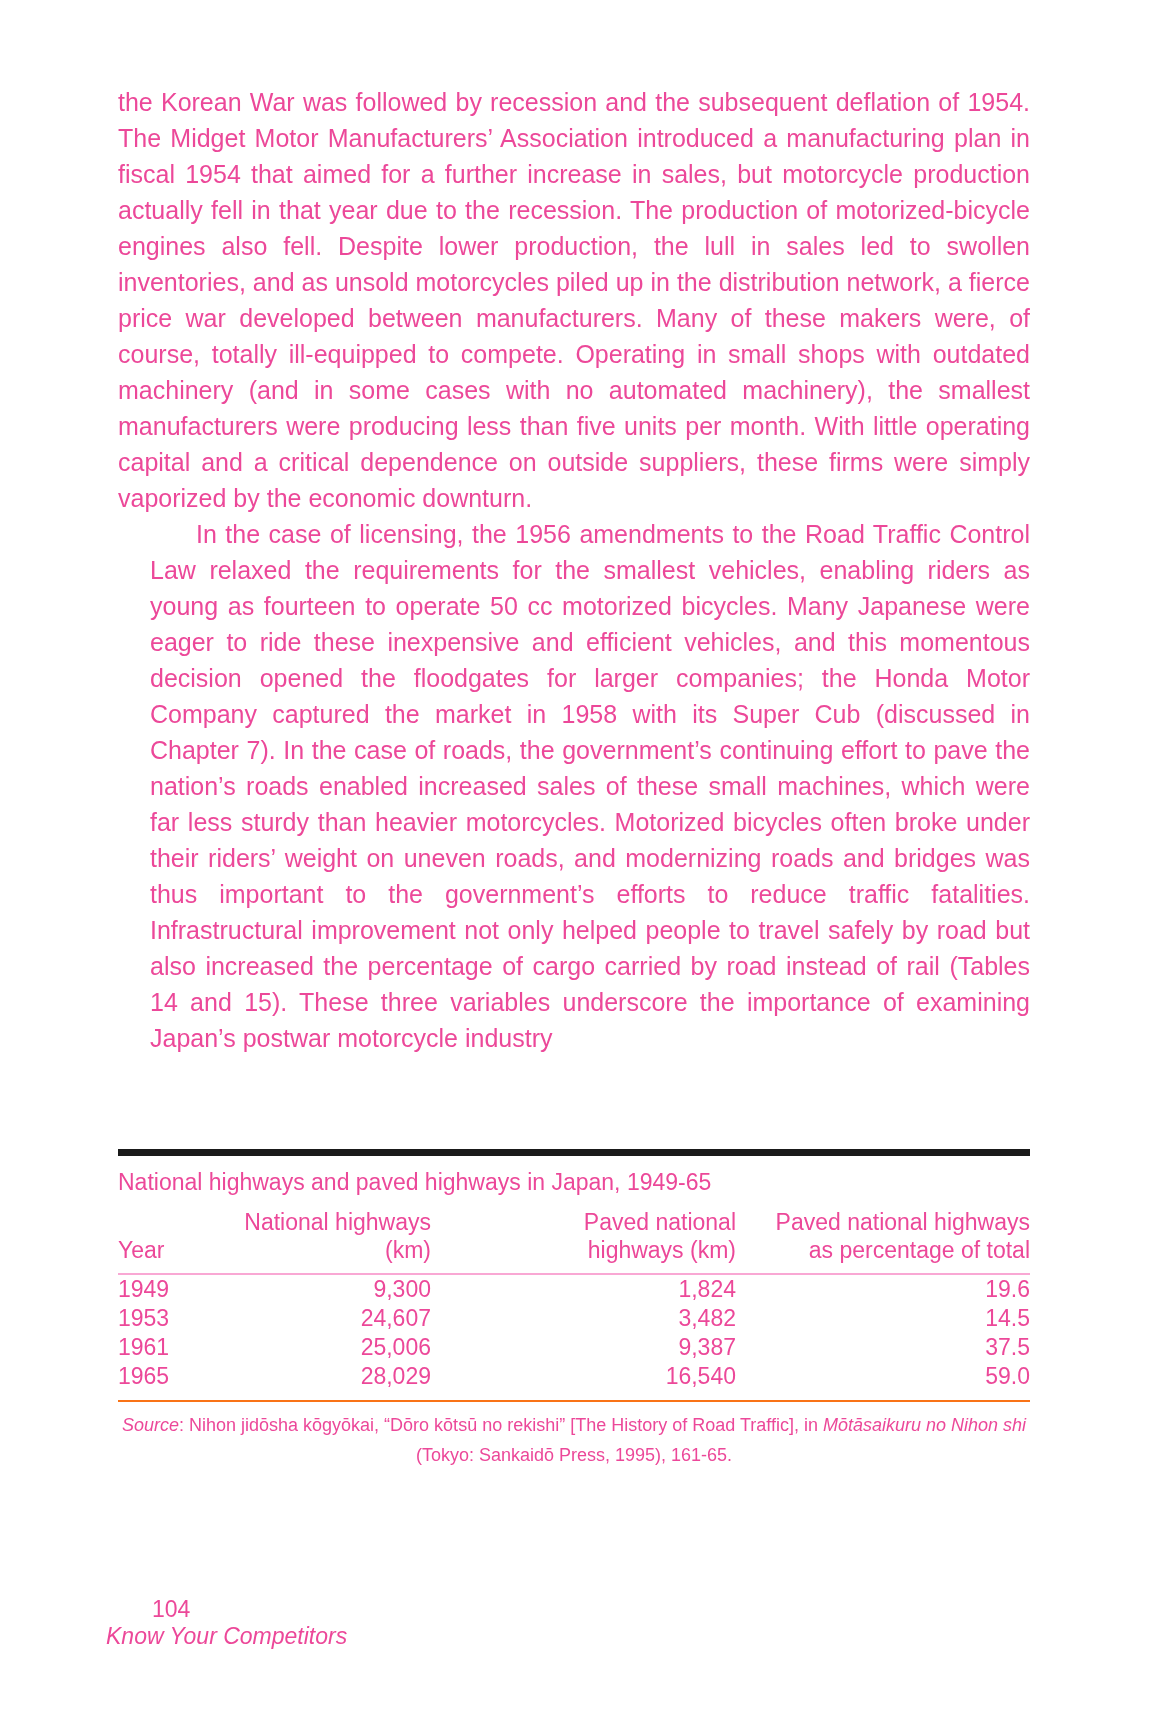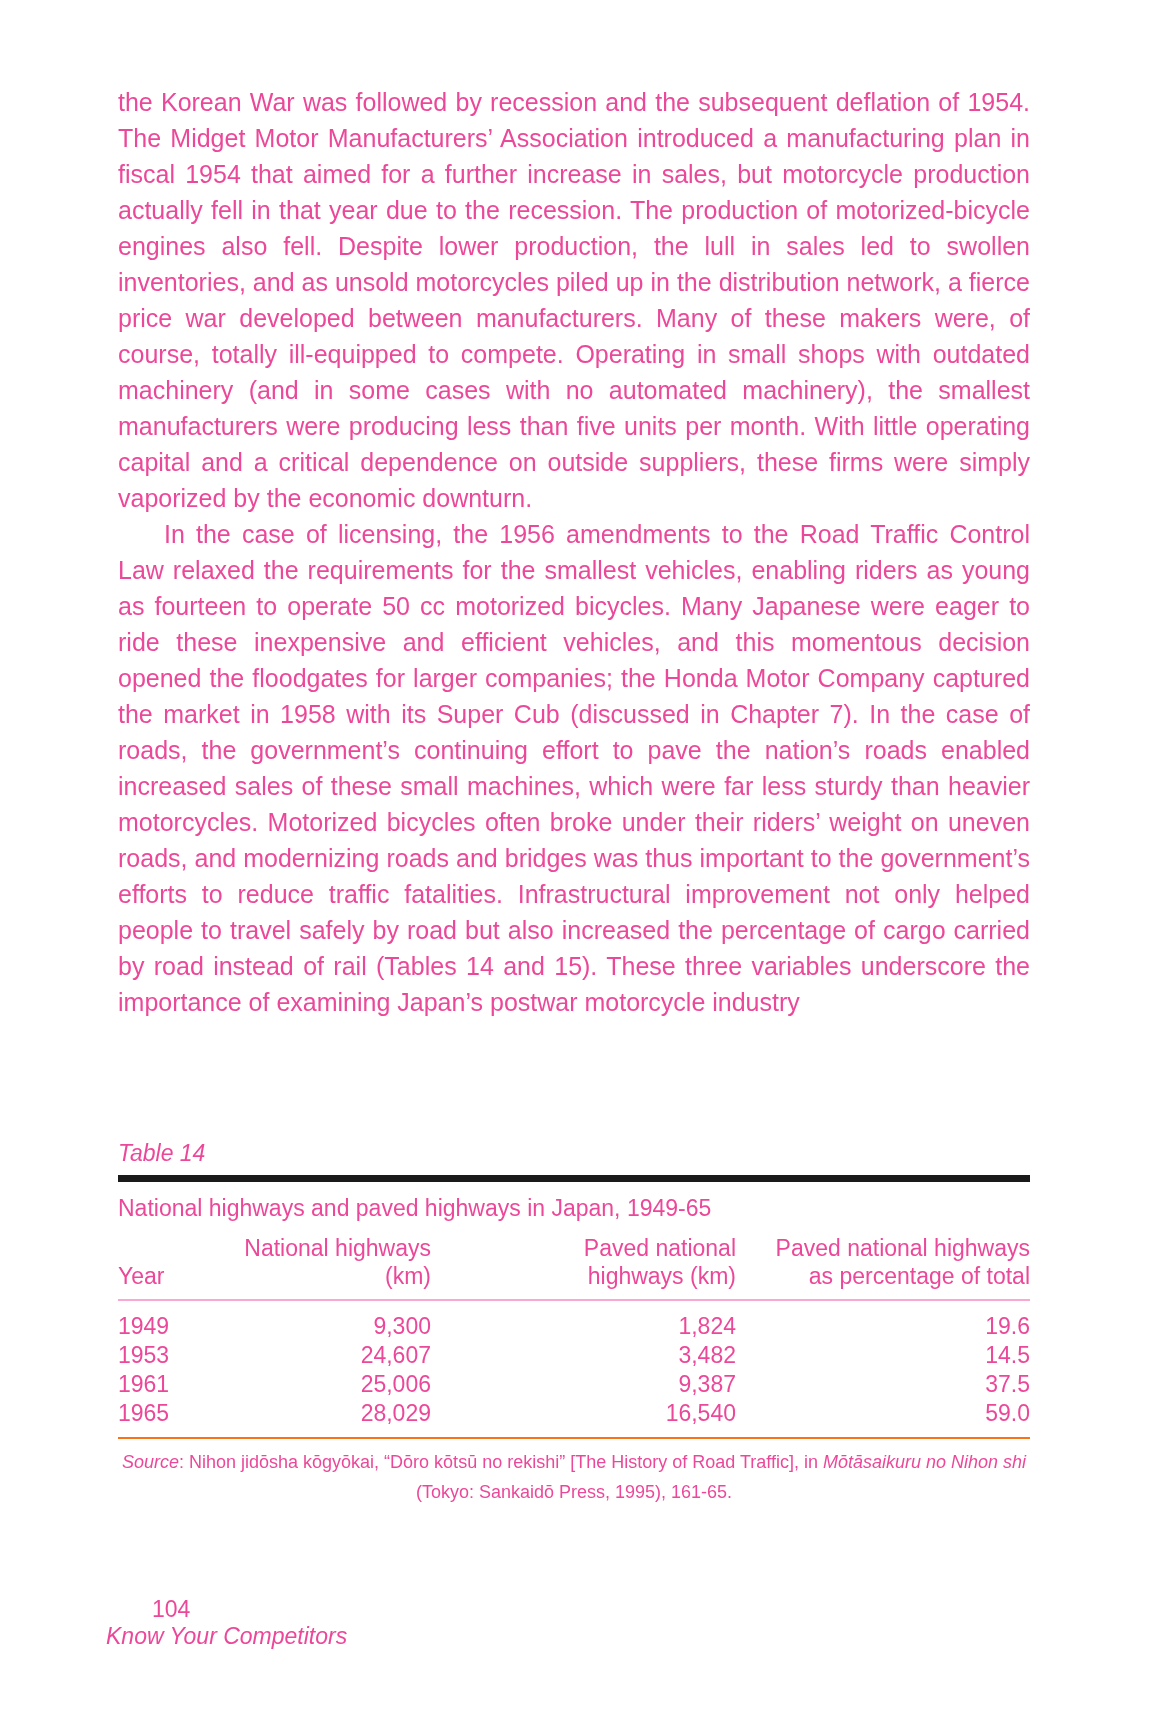--- a/index.html
+++ b/index.html
@@ -17,21 +17,21 @@
     left: 118px;
     top: 84px;
     width: 912px;
   }
   .body-par {
     margin: 0;
     font-size: 25px;
     line-height: 36px;
     text-align: justify;
   }
-  .body-par.indent { text-indent: 46px; }
+  .body-par.indent { text-indent: 46px; margin-left: 32px; }
 
   .table-section {
     position: absolute;
     left: 118px;
     top: 1140px;
     width: 912px;
   }
   .table-label {
     font-style: italic;
     font-size: 23px;
@@ -63,21 +63,21 @@
   th.col-year, td.col-year { text-align: left; }
   th.col-num, td.col-num { text-align: right; }
   .w-year { width: 120px; }
   .w-nat  { width: 193px; }
   .w-paved{ width: 305px; }
   .w-pct  { width: 294px; margin-top: 28px; }
   table.data-table td {
     line-height: 29px;
     padding: 0;
   }
-  table.data-table tbody tr:first-child td { padding-top: 11px; }
+  table.data-table tbody tr:first-child td { }
   table.data-table tbody tr:last-child td { padding-bottom: 9px; border-bottom: 2px solid #f97316; }
   .source-note {
     margin-top: 8px;
     font-size: 18px;
     line-height: 30px;
     text-align: center;
   }
   .italic { font-style: italic; }
 
   .footer {
@@ -98,21 +98,20 @@
 <body>
 
 <div class="page">
 
   <div class="text-block">
     <p class="body-par">the Korean War was followed by recession and the subsequent deflation of 1954. The Midget Motor Manufacturers’ Association introduced a manufacturing plan in fiscal 1954 that aimed for a further increase in sales, but motorcycle production actually fell in that year due to the recession. The production of motorized-bicycle engines also fell. Despite lower production, the lull in sales led to swollen inventories, and as unsold motorcycles piled up in the distribution network, a fierce price war developed between manufacturers. Many of these makers were, of course, totally ill-equipped to compete. Operating in small shops with outdated machinery (and in some cases with no automated machinery), the smallest manufacturers were producing less than five units per month. With little operating capital and a critical dependence on outside suppliers, these firms were simply vaporized by the economic downturn.</p>
     <p class="body-par indent">In the case of licensing, the 1956 amendments to the Road Traffic Control Law relaxed the requirements for the smallest vehicles, enabling riders as young as fourteen to operate 50 cc motorized bicycles. Many Japanese were eager to ride these inexpensive and efficient vehicles, and this momentous decision opened the floodgates for larger companies; the Honda Motor Company captured the market in 1958 with its Super Cub (discussed in Chapter 7). In the case of roads, the government’s continuing effort to pave the nation’s roads enabled increased sales of these small machines, which were far less sturdy than heavier motorcycles. Motorized bicycles often broke under their riders’ weight on uneven roads, and modernizing roads and bridges was thus important to the government’s efforts to reduce traffic fatalities. Infrastructural improvement not only helped people to travel safely by road but also increased the percentage of cargo carried by road instead of rail (Tables 14 and 15). These three variables underscore the importance of examining Japan’s postwar motorcycle industry</p>
   </div>
 
   <div class="table-section">
-    <div class="table-label">Table 14</div>
 
     <div class="thick-rule"></div>
 
     <div class="table-caption">National highways and paved highways in Japan, 1949-65</div>
 
     <table class="data-table">
       <thead>
         <tr>
           <th class="col-year w-year">
             <div></div>

